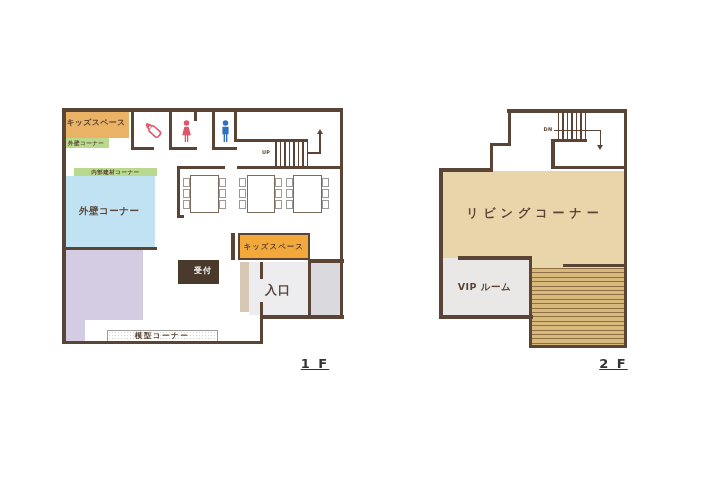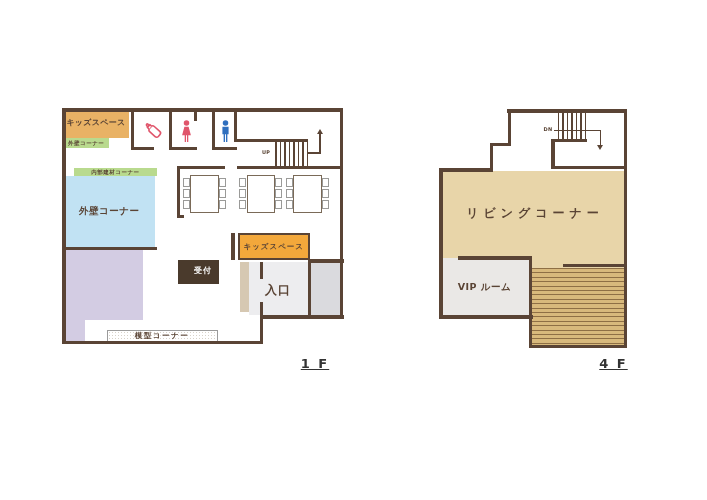--- a/index.html
+++ b/index.html
@@ -180,15 +180,15 @@
   <div class="wall" style="left:439px;top:168px;width:54px;height:3.5px;"></div>
   <div class="wall" style="left:489.5px;top:143px;width:3.5px;height:28.5px;"></div>
   <div class="wall" style="left:489.5px;top:143px;width:21.5px;height:3px;"></div>
   <div class="wall" style="left:507.5px;top:109px;width:3.5px;height:37px;"></div>
   <div class="wall" style="left:458px;top:256px;width:74px;height:3.5px;"></div>
   <div class="wall" style="left:551px;top:139px;width:3.5px;height:30px;"></div>
   <div class="wall" style="left:551px;top:139px;width:35.5px;height:3px;"></div>
   <div class="wall" style="left:551px;top:166px;width:76px;height:3px;"></div>
   <div class="wall" style="left:563px;top:263.5px;width:61px;height:3px;"></div>
 
-  <div class="floor-label" style="left:595px;top:356px;width:37px;">4 F</div>
+  <div class="floor-label" style="left:595px;top:356px;width:37px;">2 F</div>
 
 </div>
 
 </body></html>

